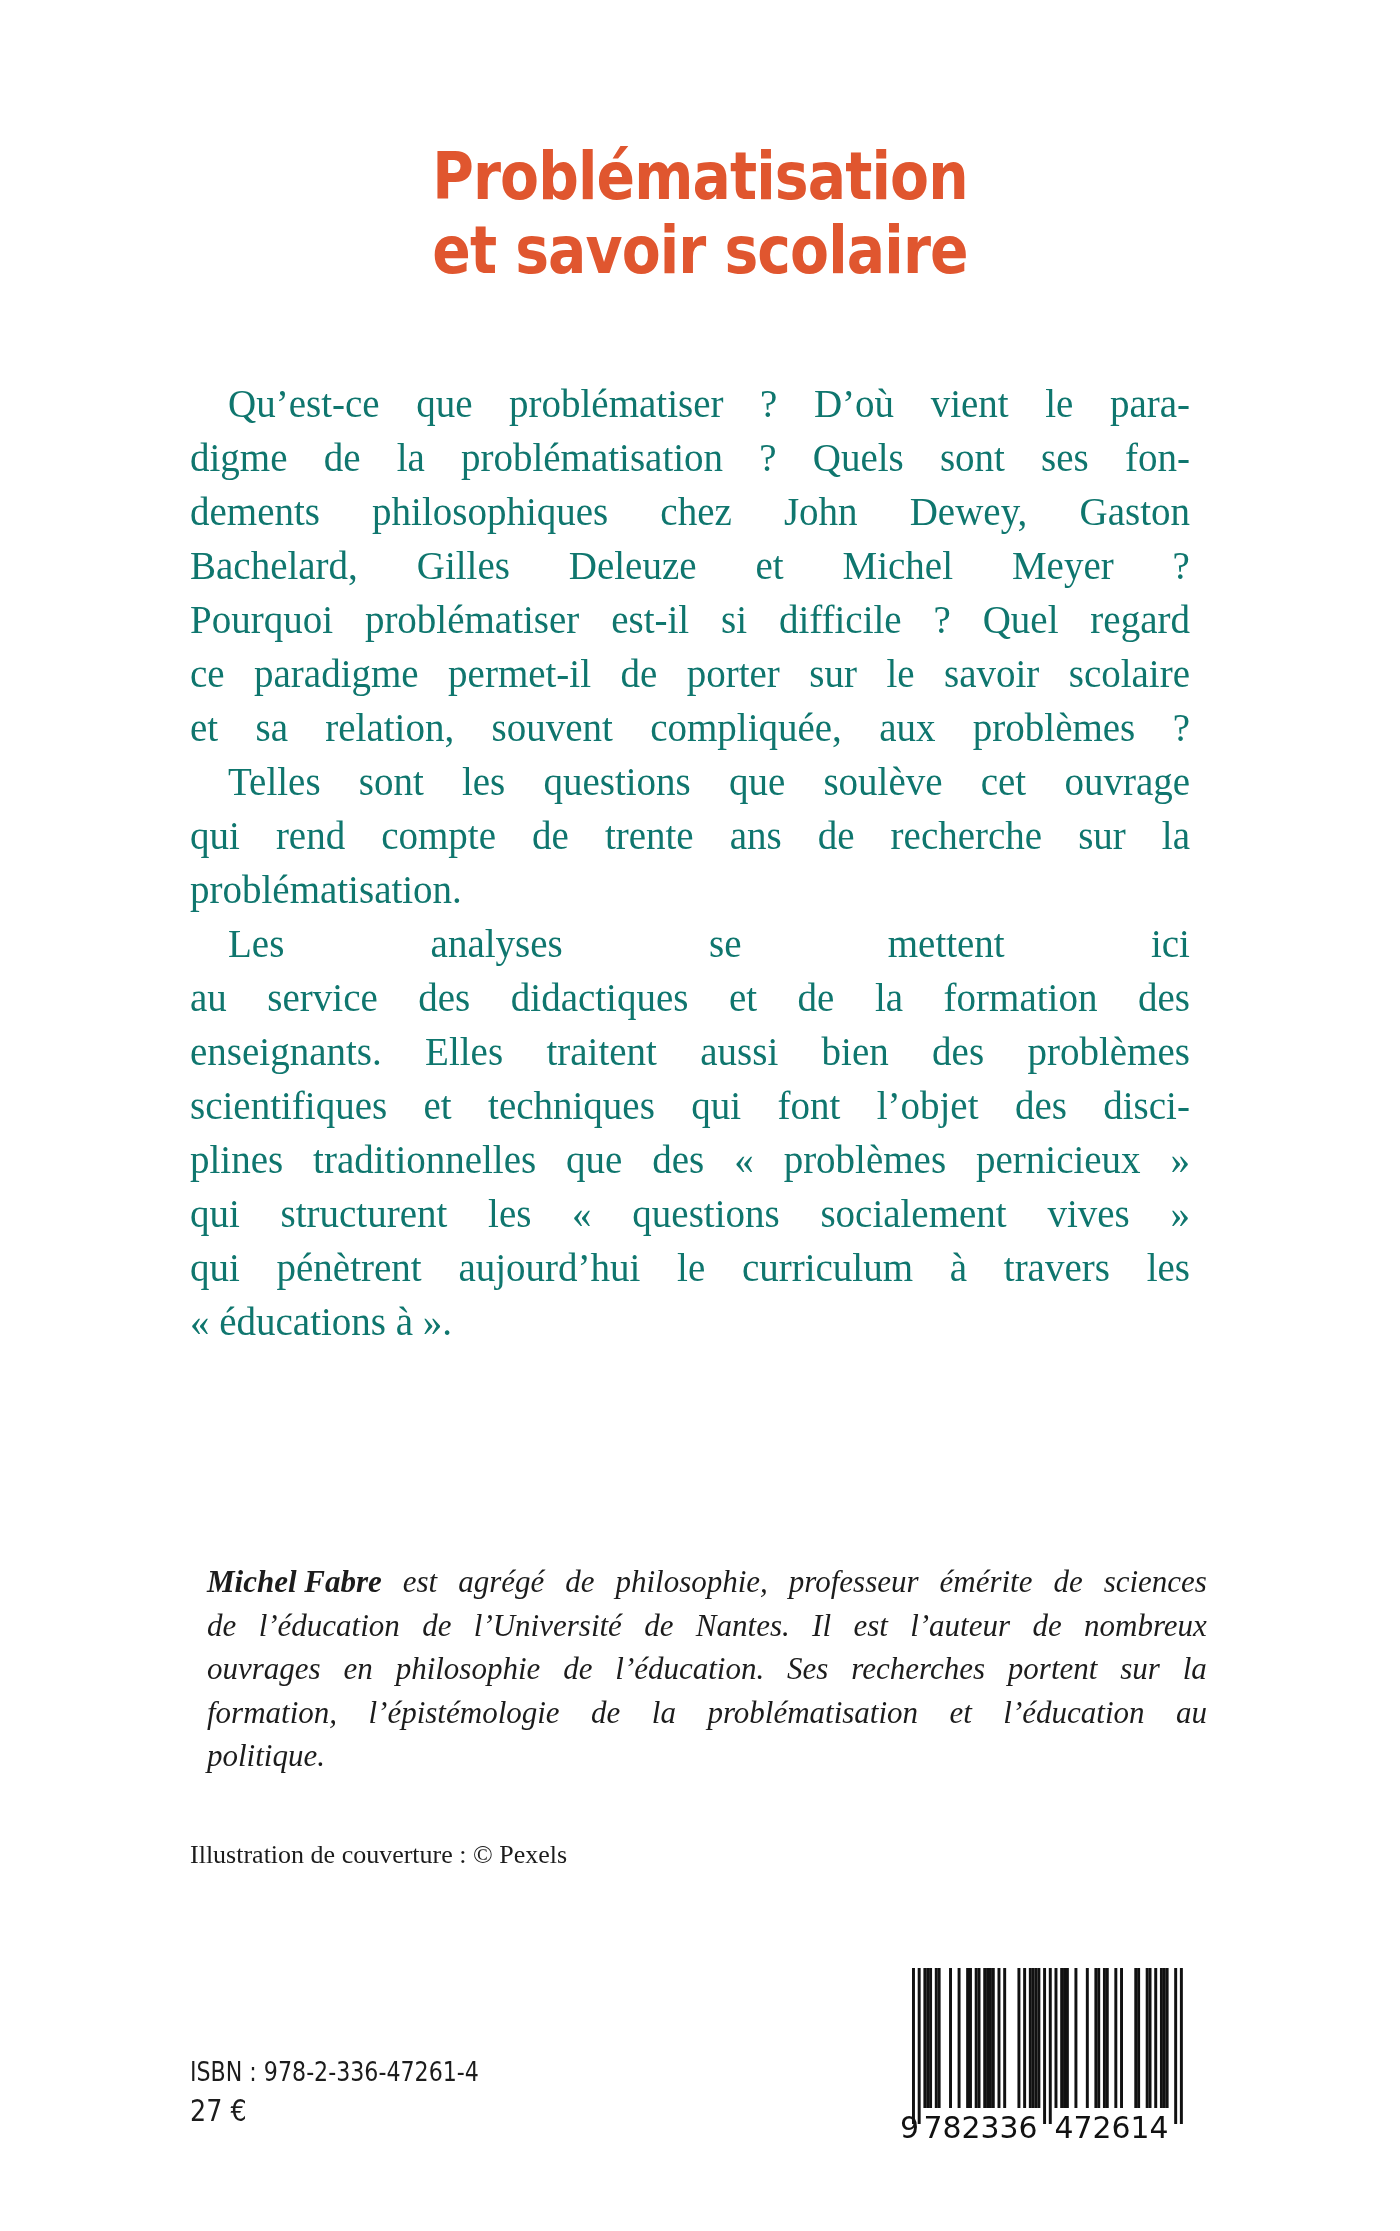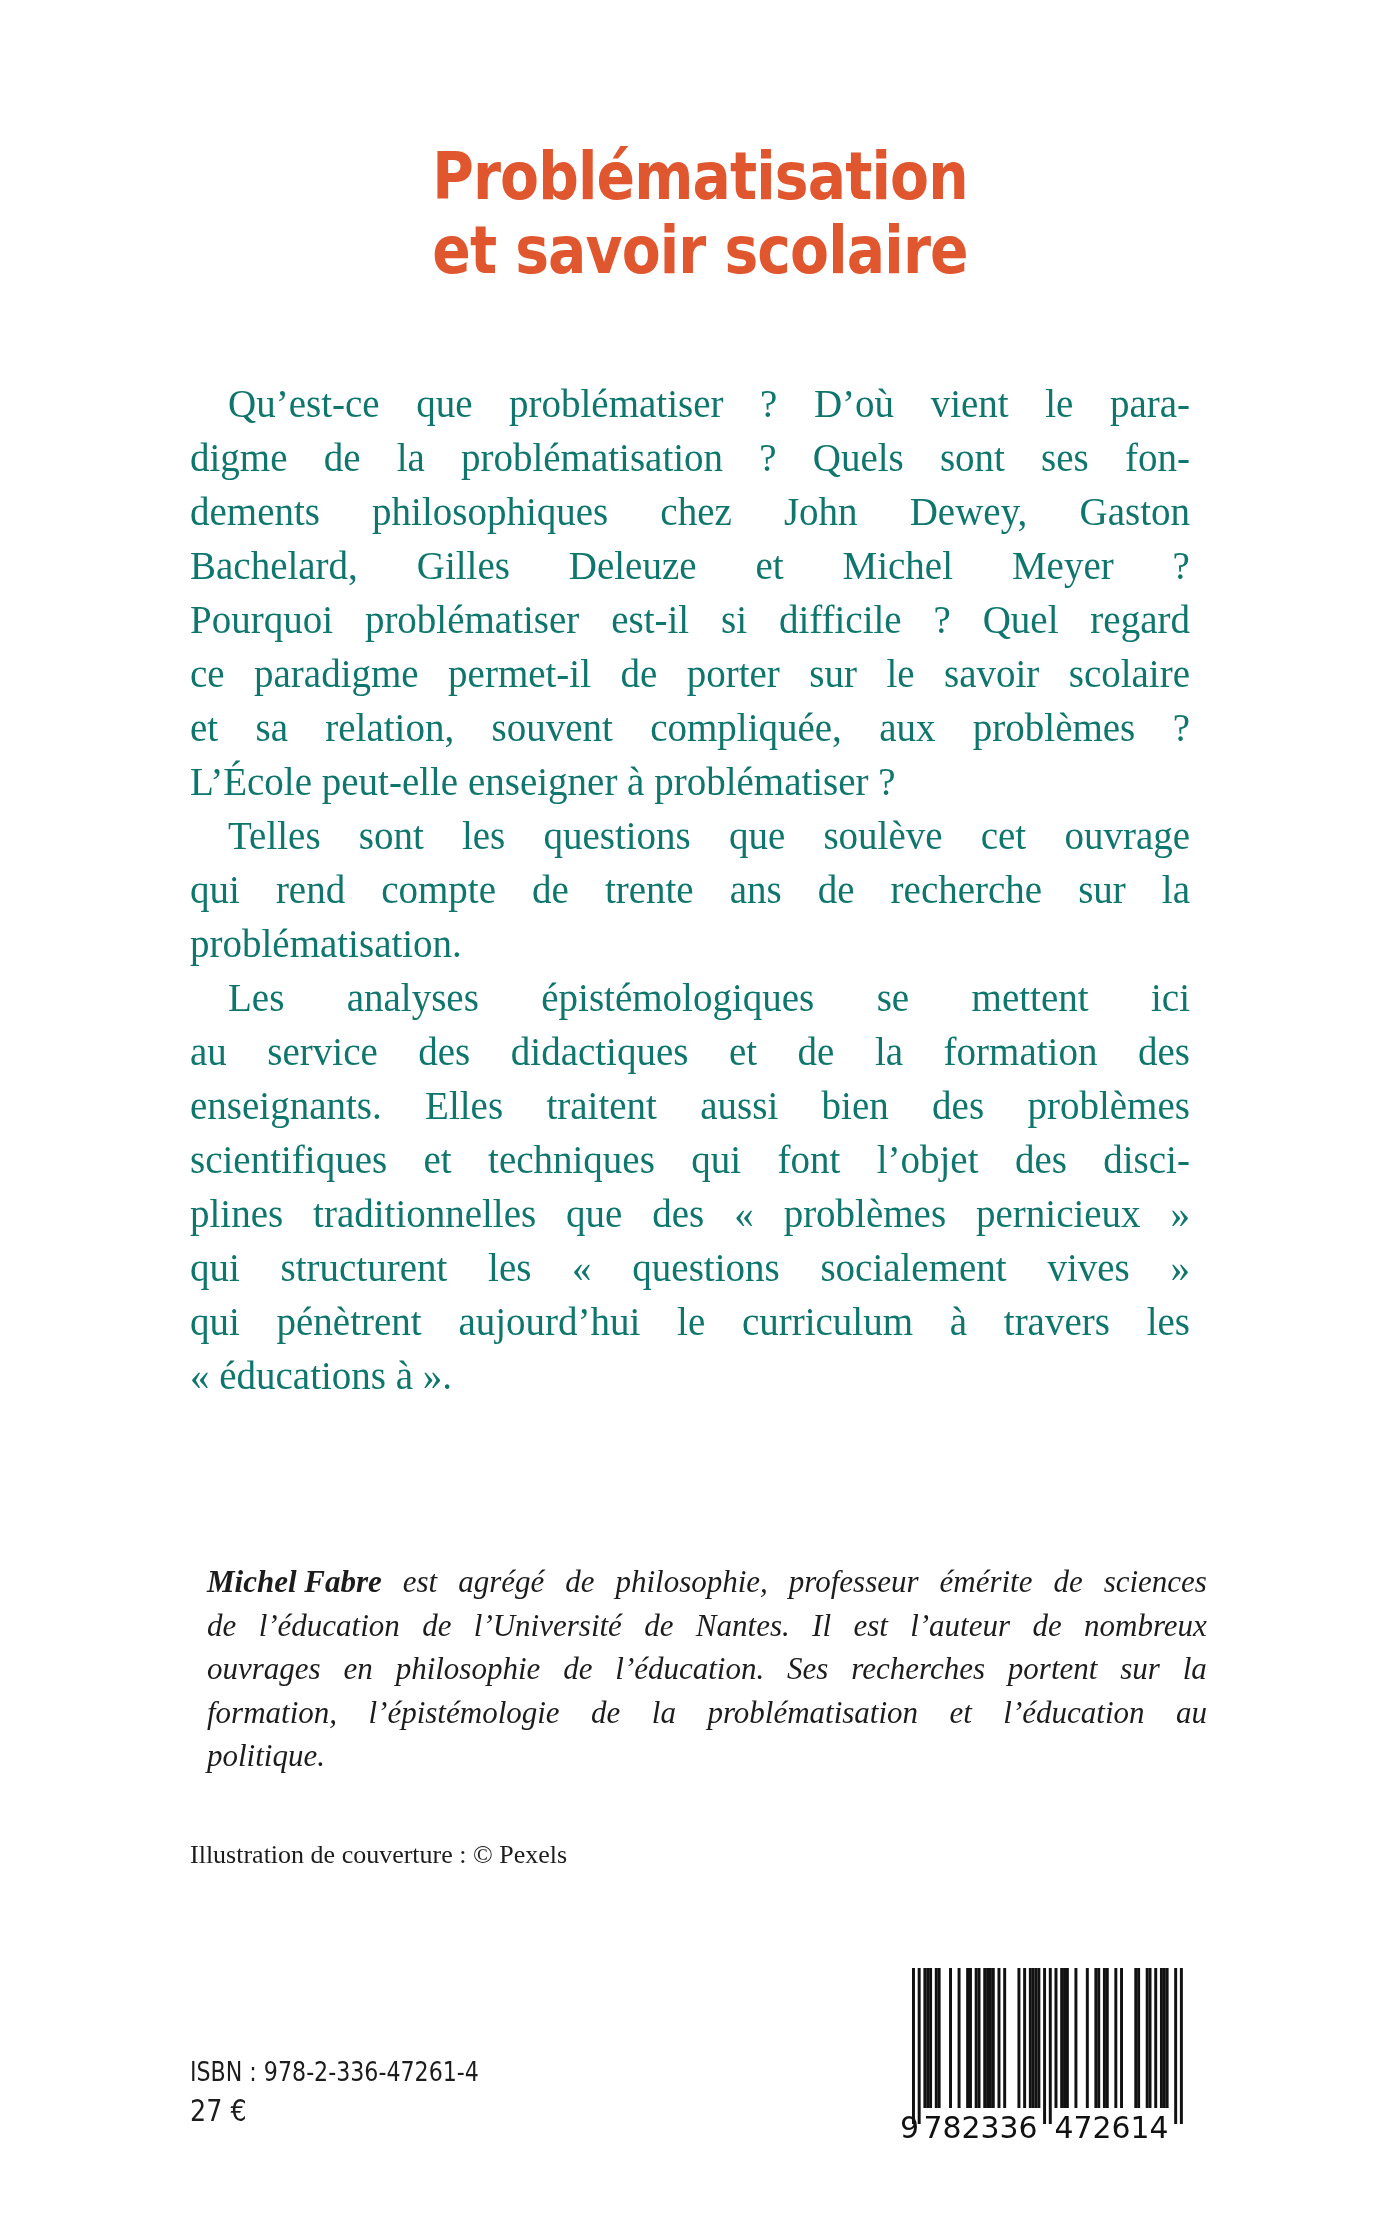--- a/index.html
+++ b/index.html
@@ -111,21 +111,20 @@
       <div style="height: 54px; white-space: nowrap; box-sizing: border-box; display: flex; justify-content: space-between;">
         <span>et</span>
         <span>sa</span>
         <span>relation,</span>
         <span>souvent</span>
         <span>compliquée,</span>
         <span>aux</span>
         <span>problèmes</span>
         <span>?</span>
       </div>
-      <div style="height: 54px; white-space: nowrap; box-sizing: border-box;">L’École peut-elle enseigner à problématiser ?</div>
     </div>
     <div>
       <div style="height: 54px; white-space: nowrap; box-sizing: border-box; padding-left: 38px; display: flex; justify-content: space-between;">
         <span>Telles</span>
         <span>sont</span>
         <span>les</span>
         <span>questions</span>
         <span>que</span>
         <span>soulève</span>
         <span>cet</span>
@@ -142,21 +141,20 @@
         <span>recherche</span>
         <span>sur</span>
         <span>la</span>
       </div>
       <div style="height: 54px; white-space: nowrap; box-sizing: border-box;">problématisation.</div>
     </div>
     <div>
       <div style="height: 54px; white-space: nowrap; box-sizing: border-box; padding-left: 38px; display: flex; justify-content: space-between;">
         <span>Les</span>
         <span>analyses</span>
-        <span>épistémologiques</span>
         <span>se</span>
         <span>mettent</span>
         <span>ici</span>
       </div>
       <div style="height: 54px; white-space: nowrap; box-sizing: border-box; display: flex; justify-content: space-between;">
         <span>au</span>
         <span>service</span>
         <span>des</span>
         <span>didactiques</span>
         <span>et</span>

